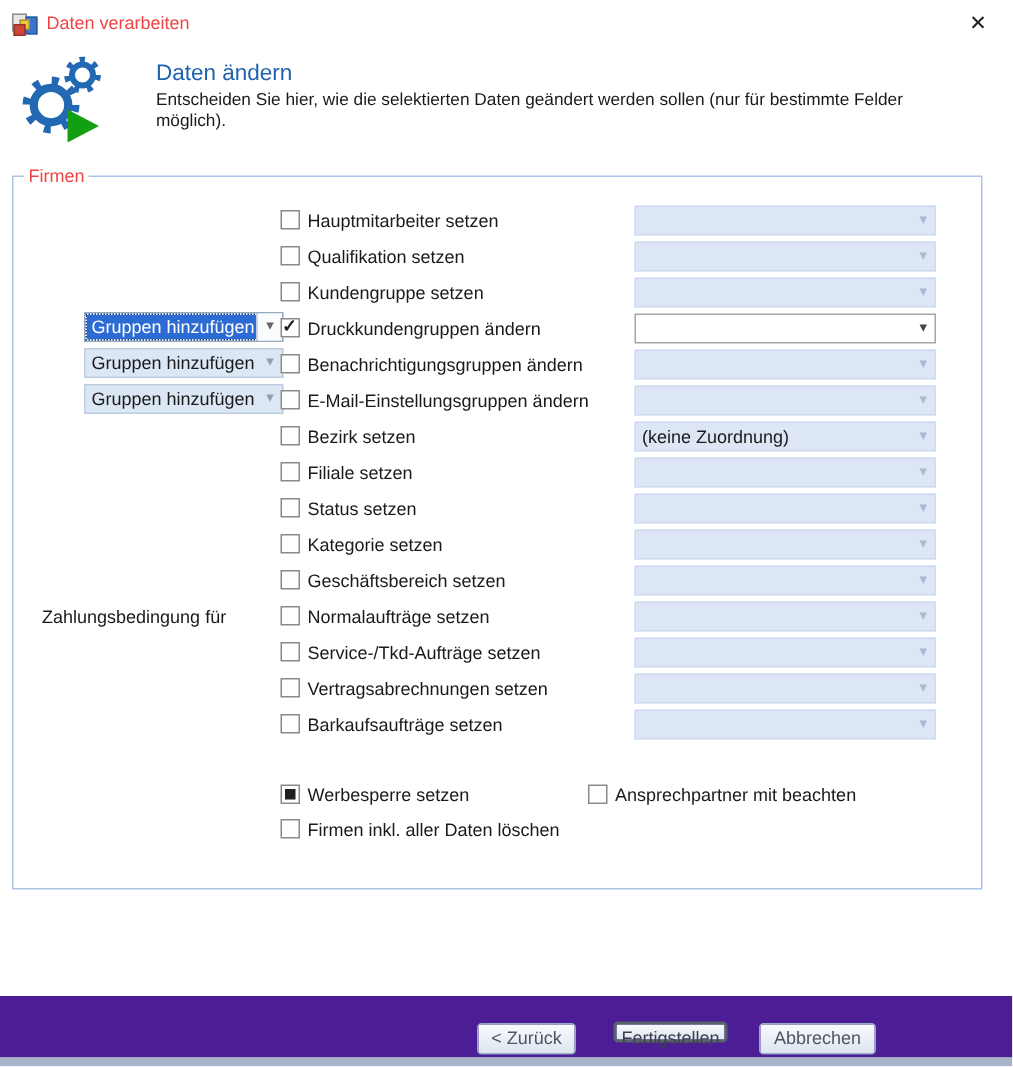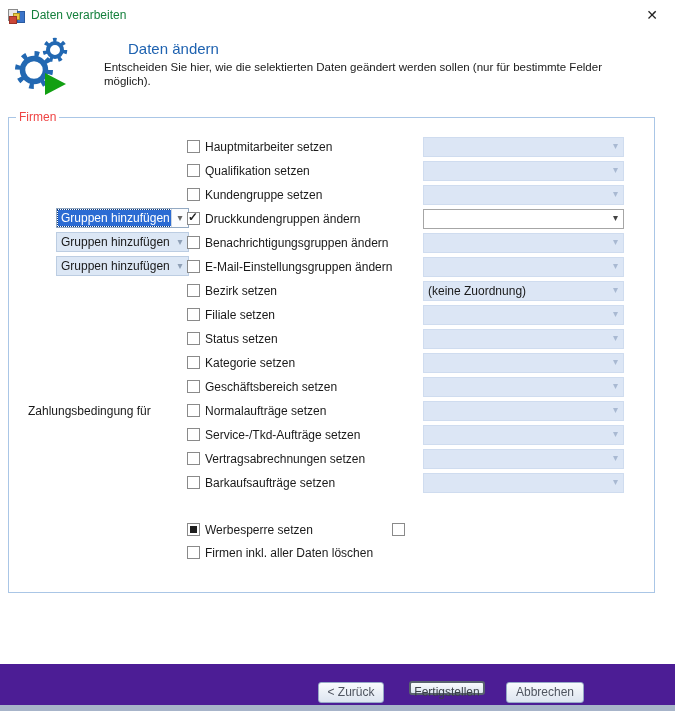--- a/index.html
+++ b/index.html
@@ -7,27 +7,27 @@
     position:relative;width:675px;height:711px;background:#fff;overflow:hidden;
     font-family:"Liberation Sans",sans-serif;font-size:12px;color:#1a1a1a;
   }
   
   .titlebar{position:absolute;left:0;top:0;width:675px;height:30px;background:#fff;}
   .appicon{position:absolute;left:8px;top:7px;width:16px;height:16px;}
   .ai-win{position:absolute;left:0;top:2px;width:8px;height:10px;border:1px solid #8a8a8a;background:#e8e8e8;}
   .ai-red{position:absolute;left:1px;top:9px;width:6px;height:6px;background:#cc4738;border:1px solid #9c3328;}
   .ai-yellow{position:absolute;left:5px;top:6px;width:5px;height:5px;background:#e8c943;border:1px solid #ab9422;}
   .ai-blue{position:absolute;left:9px;top:4px;width:6px;height:10px;background:#3b74c9;border:1px solid #2a5aa0;}
-  .wtitle{position:absolute;left:31px;top:8px;font-size:12px;color:#15803d;}
+  .wtitle{position:absolute;left:31px;top:8px;font-size:12px;color:#ef4444;}
   .close{position:absolute;right:13px;top:5px;width:20px;height:20px;line-height:20px;
          text-align:center;font-size:14px;color:#222;cursor:default;}
   
   .header{position:absolute;left:0;top:30px;width:675px;height:80px;background:#fff;}
   .hicon{position:absolute;left:8px;top:6px;width:80px;height:62px;}
-  .htitle{position:absolute;left:104px;top:10px;font-size:15px;color:#1e62b0;margin-left:24px;}
+  .htitle{position:absolute;left:104px;top:10px;font-size:15px;color:#1e62b0;}
   .hdesc1{position:absolute;left:104px;top:31px;font-size:11.5px;color:#1a1a1a;white-space:nowrap;}
   .hdesc2{position:absolute;left:104px;top:45px;font-size:11.5px;color:#1a1a1a;}
   
   .group{position:absolute;left:8px;top:117px;width:645px;height:474px;
          border:1px solid #aac6e6;background:#fff;}
   .gtitle{position:absolute;left:7px;top:-8px;background:#fff;padding:0 3px;
           color:#ef4444;font-size:12px;}
   .row{position:absolute;left:0;width:643px;height:22px;}
   .cb{position:absolute;left:178px;top:3px;width:13px;height:13px;background:#fff;
       border:1px solid #8a8a8a;box-sizing:border-box;}
@@ -247,20 +247,21 @@
           <span class="fval"></span>
           <span class="arr">▾</span>
         </span>
     </div>
 
 
     <div class="row" style="top:402px">
       <span class="cb indeterminate"></span>
       <span class="rlbl">Werbesperre setzen</span>
       <span class="cb cb2 unchecked"></span>
+      <span class="rlbl rlbl2">Ansprechpartner mit beachten</span>
     </div>
 
     <div class="row" style="top:425px">
       <span class="cb unchecked"></span>
       <span class="rlbl">Firmen inkl. aller Daten löschen</span>
     </div>
   </div>
 
   <div class="footer">
     <button class="btn btn-back">&lt; Zurück</button>

